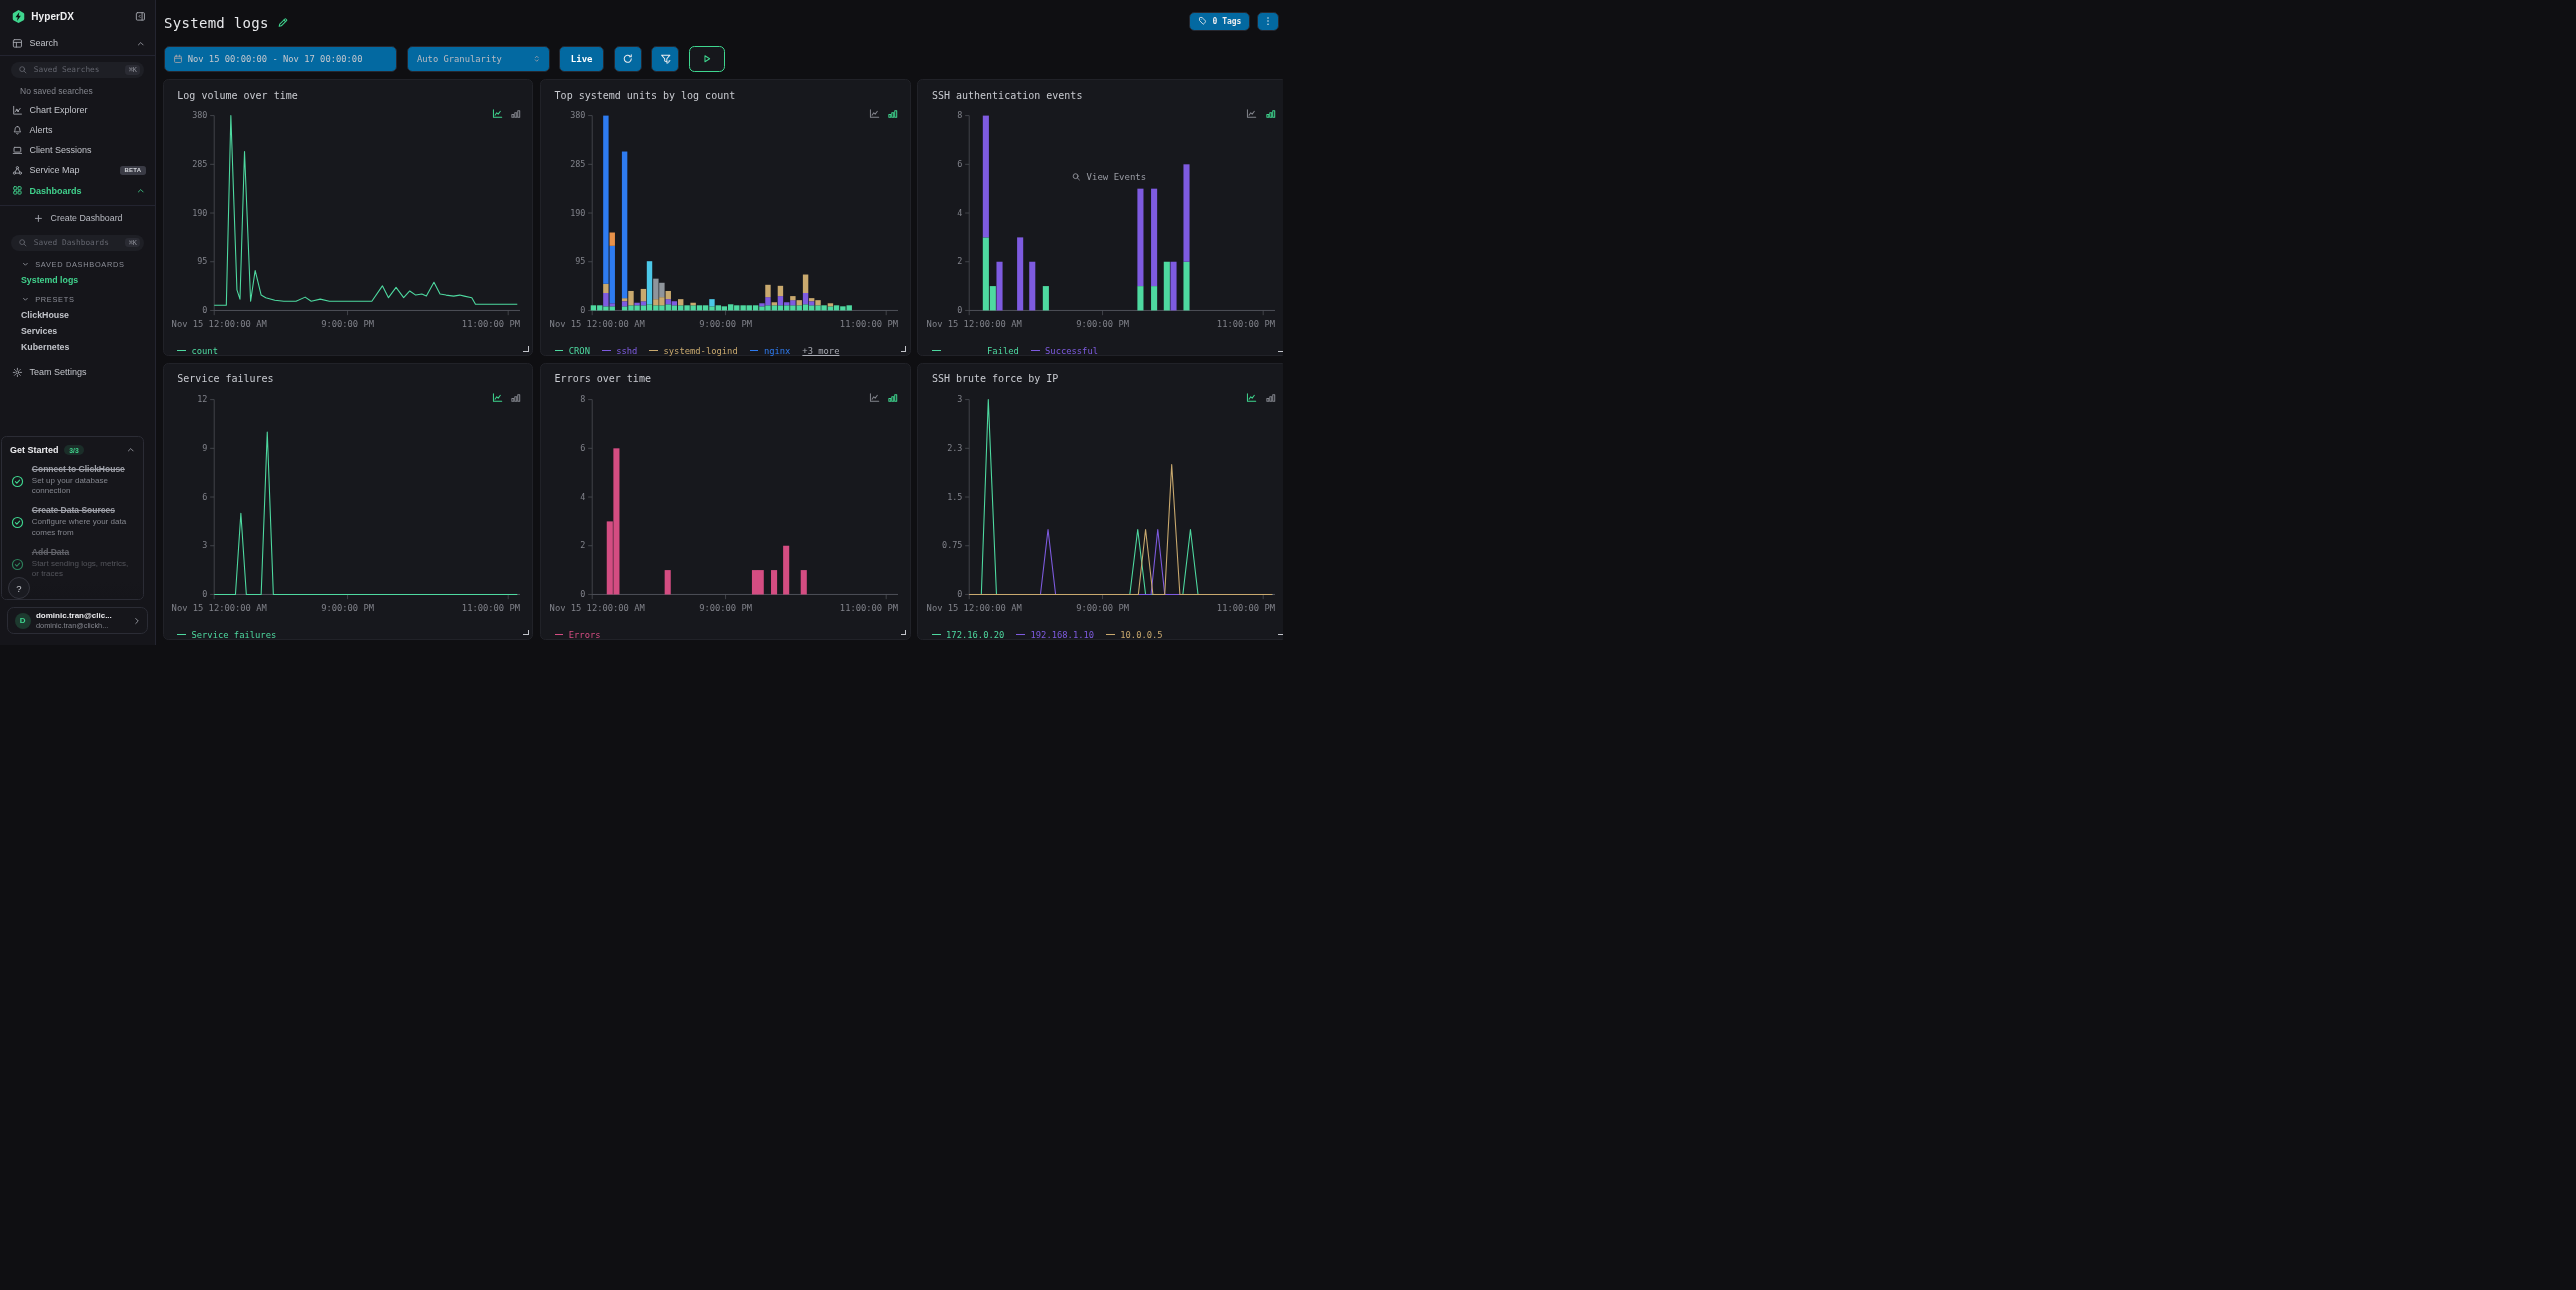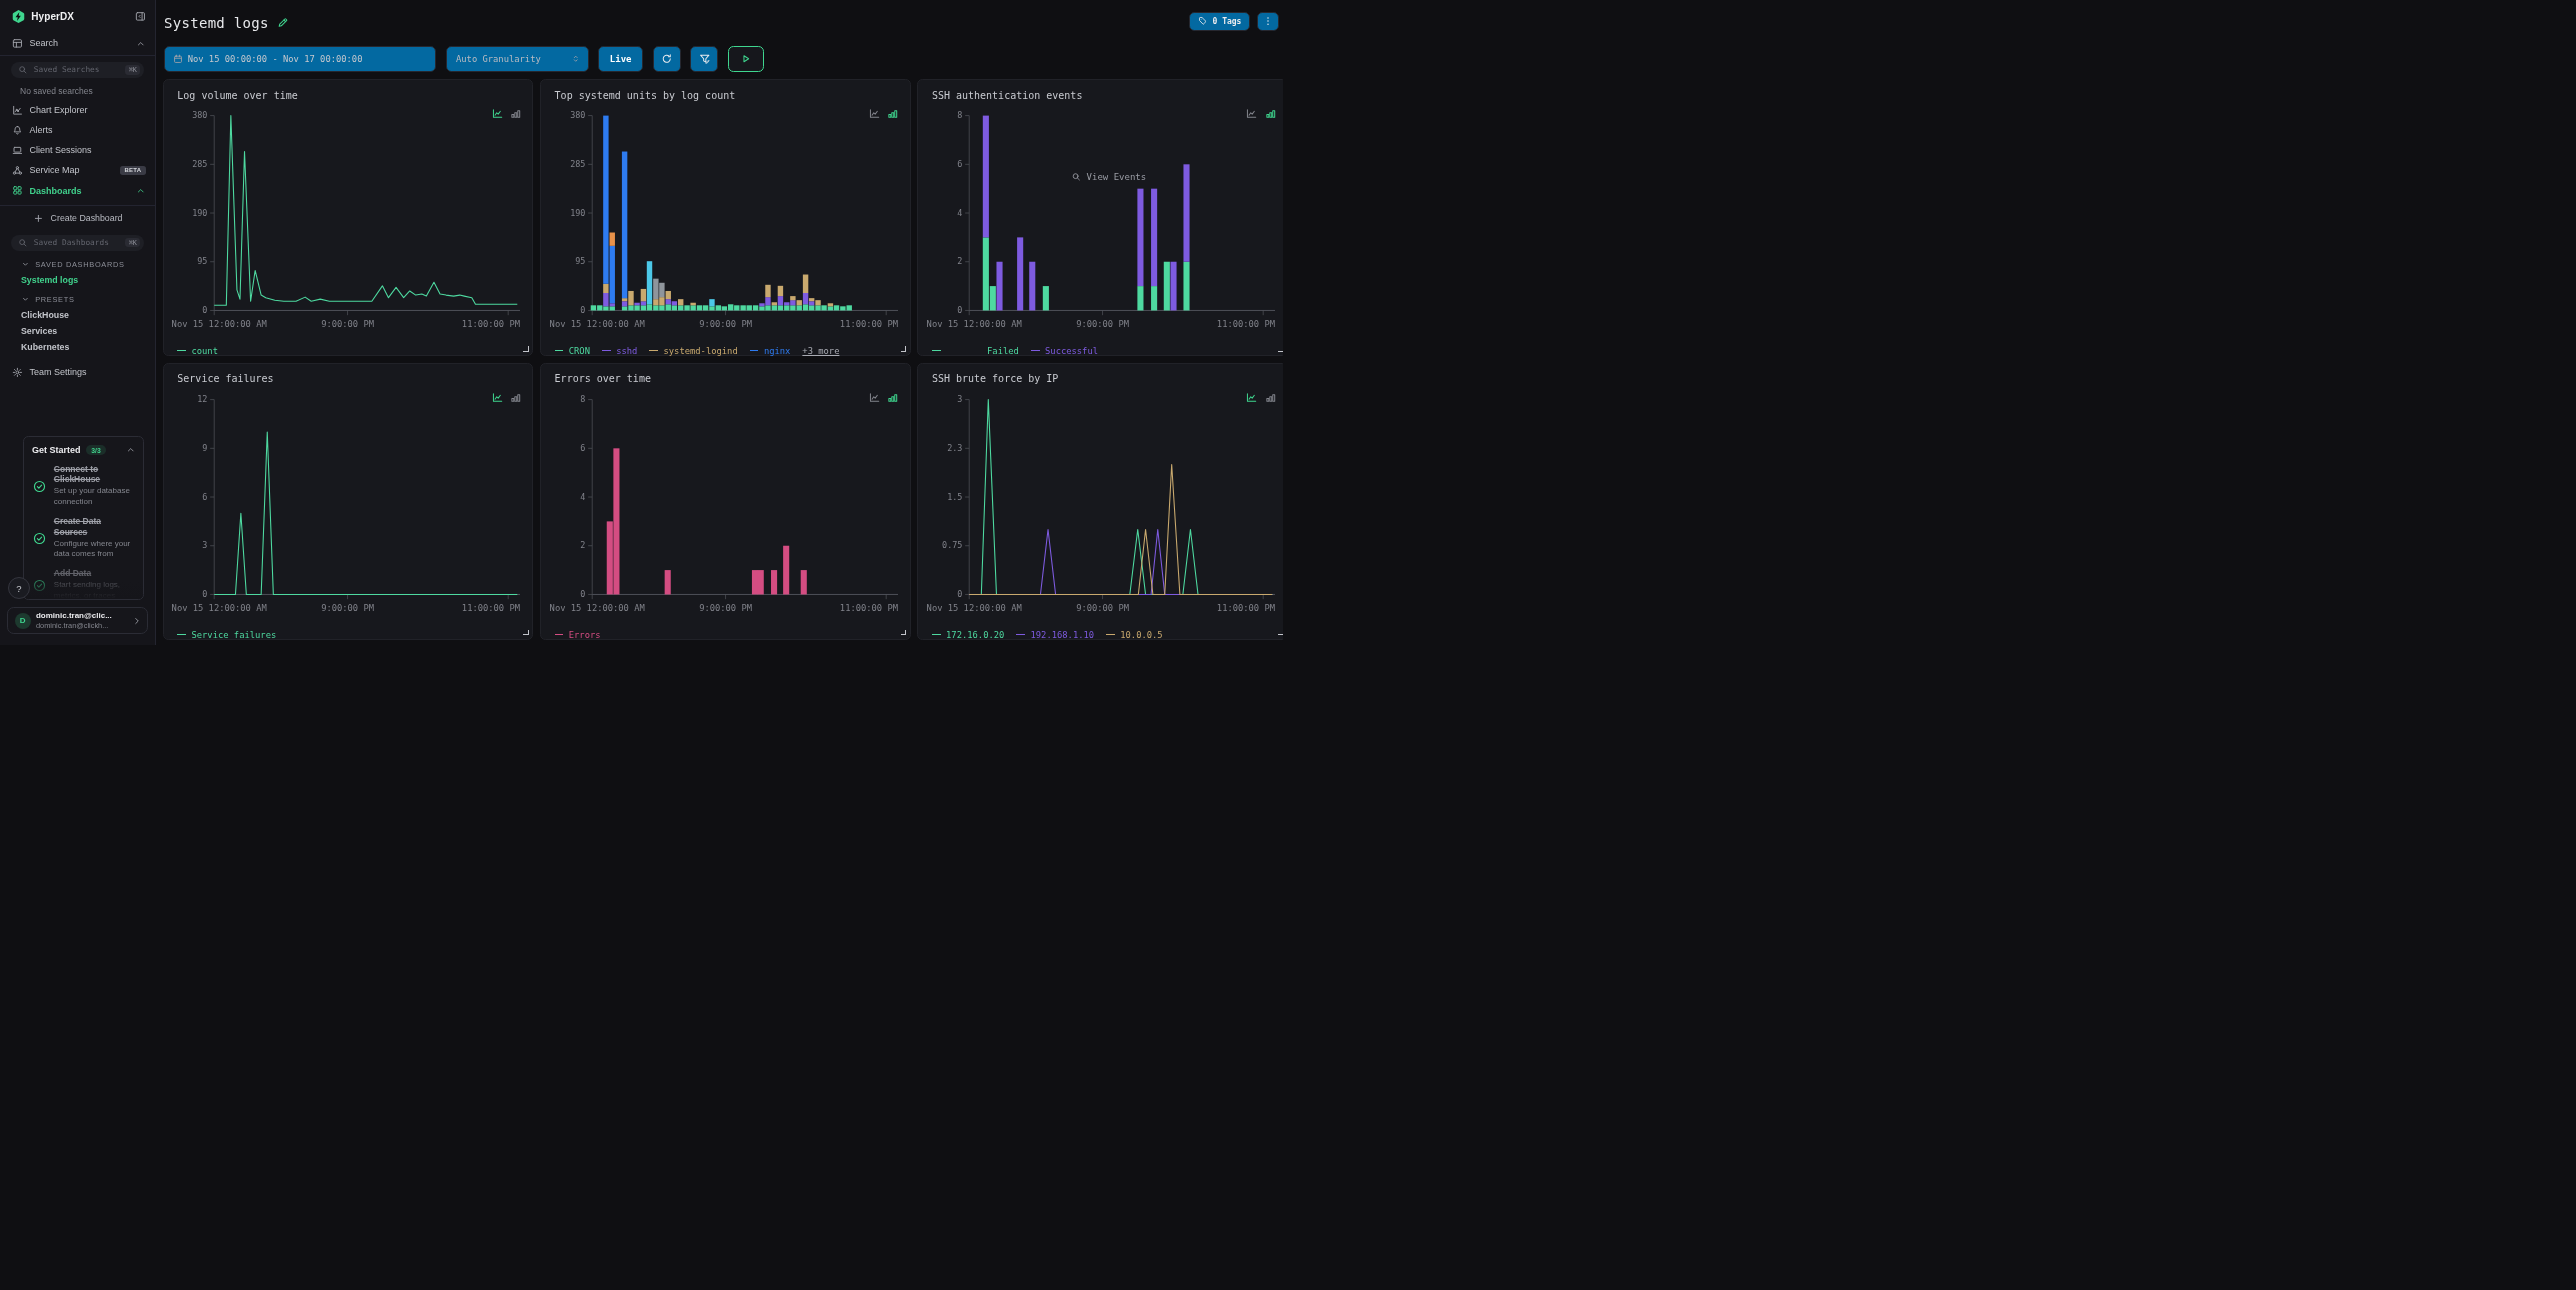--- a/index.html
+++ b/index.html
@@ -18,21 +18,21 @@
   .divider{height:0.7px;background:#232430;margin:4px 0 0 0;}
   .pill{display:flex;align-items:center;gap:4.7px;background:#1e1f25;border-radius:676px;margin:6.8px 10.8px 0 10.8px;padding:2px 4px 2px 6.8px;height:11.5px;}
   .pill input{flex:1;min-width:0;background:transparent;border:none;outline:none;color:#c9cbd1;font-family:"DejaVu Sans Mono",monospace;font-size:7.8px;}
   .pill input::placeholder{color:#63656e;}
   .kbd{background:#2a2b33;color:#8d8f98;font-size:6.8px;border-radius:3.4px;padding:0.7px 3.4px;font-family:"DejaVu Sans Mono",monospace;}
   .empty-note{color:#84868e;font-size:8.5px;padding:8px 0 1.4px 20px;}
   .beta{background:#3a3b45;color:#d5d7dd;font-size:6px;font-weight:bold;border-radius:2.7px;padding:1.4px 4px;letter-spacing:0.3px;}
   .sec-head{display:flex;align-items:center;gap:5.4px;color:#8d8f98;font-size:7.4px;letter-spacing:0.7px;padding:9.5px 9.5px 0 21px;cursor:pointer;}
   .sec-item{padding:6px 9.5px 0 21px;color:#c2c4ca;font-weight:bold;font-size:8.8px;cursor:pointer;}
   .sec-item.active{color:#40d18c;}
-  .gs-card{position:absolute;left:23px;right:10.8px;bottom:45px;height:164px;border:0.7px solid #2b2c35;border-radius:5.4px;background:#16161b;box-sizing:border-box;padding:8px 8px 0 8px;overflow:hidden;}
+  .gs-card{position:absolute;left:1px;right:10.8px;bottom:45px;height:164px;border:0.7px solid #2b2c35;border-radius:5.4px;background:#16161b;box-sizing:border-box;padding:8px 8px 0 8px;overflow:hidden;}
   .gs-head{display:flex;align-items:center;gap:5.4px;}
   .gs-title{font-weight:bold;color:#ececef;font-size:9px;}
   .gs-badge{background:rgba(64,209,140,.13);color:#40d18c;font-weight:bold;font-size:6.8px;border-radius:6.8px;padding:1.4px 5.4px;}
   .gs-chevron{margin-left:auto;color:#9fa1a9;}
   .gs-item{display:flex;gap:6.8px;margin-top:8.8px;}
   .gs-check{flex:0 0 15px;color:#3fd68f;padding-top:2px;}
   .gs-item-title{font-weight:bold;color:#9fa1a9;text-decoration:line-through;font-size:8.5px;line-height:1.25;}
   .gs-item-desc{color:#84868e;font-size:8px;line-height:1.3;margin-top:1.4px;}
   .gs-item.dim{opacity:.55;}
   .gs-fade{position:absolute;left:0;right:0;bottom:0;height:17.6px;background:linear-gradient(180deg,rgba(22,22,27,0),#15151a);}
@@ -52,21 +52,21 @@
   .btn{background:#0369a1;border:0.7px solid #26272f;border-radius:5.4px;color:#ececef;display:flex;align-items:center;gap:4.7px;cursor:pointer;box-sizing:border-box;}
   .tags-btn{height:19px;padding:0 8px;font-family:"DejaVu Sans Mono",monospace;font-weight:bold;font-size:8px;}
   .kebab-btn{height:19px;width:22px;justify-content:center;}
   .toolbar{display:flex;align-items:center;gap:9.5px;margin:15px 8.8px 0 8px;}
   .search-box{flex:1;height:26px;background:#1d1e24;border-radius:5.4px;display:flex;align-items:center;padding:0 8px;gap:6.8px;}
   .search-box input{flex:1;background:transparent;border:none;outline:none;color:#c9cbd1;font-family:"DejaVu Sans Mono",monospace;font-size:8.8px;}
   .search-box input::placeholder{color:#5f6169;}
   .lang-sql{color:#8a8c94;font-family:"DejaVu Sans Mono",monospace;font-size:8.5px;cursor:pointer;}
   .lang-sep{color:#515360;}
   .lang-lucene{color:#3fd68f;font-family:"DejaVu Sans Mono",monospace;font-size:8.5px;cursor:pointer;}
-  .date-box{width:272px;height:26px;padding:0 8px;font-family:"DejaVu Sans Mono",monospace;font-size:8.8px;color:#c6c8ce;}
+  .date-box{width:233px;height:26px;padding:0 8px;font-family:"DejaVu Sans Mono",monospace;font-size:8.8px;color:#c6c8ce;}
   .gran-box{width:143px;height:26px;padding:0 6.8px 0 9.5px;font-family:"DejaVu Sans Mono",monospace;font-size:8.8px;color:#b9bbc2;}
   .gran-box .g-lbl{flex:1;}
   .live-btn{height:26px;padding:0 10.8px;font-family:"DejaVu Sans Mono",monospace;font-weight:bold;font-size:9px;color:#fff;}
   .sq-btn{height:26px;width:28px;justify-content:center;}
   .play-btn{height:26px;width:36px;justify-content:center;border:0.7px solid #3fd68f;color:#3fd68f;background:#16171c;}
 
   
   .grid{position:absolute;left:6.8px;right:4.7px;top:79px;bottom:0;display:grid;grid-template-columns:1fr 1fr 1fr;grid-auto-rows:277px;gap:6.8px;overflow:hidden;}
   .card{position:relative;background:#17181d;border:0.7px solid #212228;border-radius:5.4px;box-sizing:border-box;padding:9.5px 12px 0 13.5px;}
   .card-title{font-family:"DejaVu Sans Mono",monospace;font-size:10px;color:#c9cbd1;}

